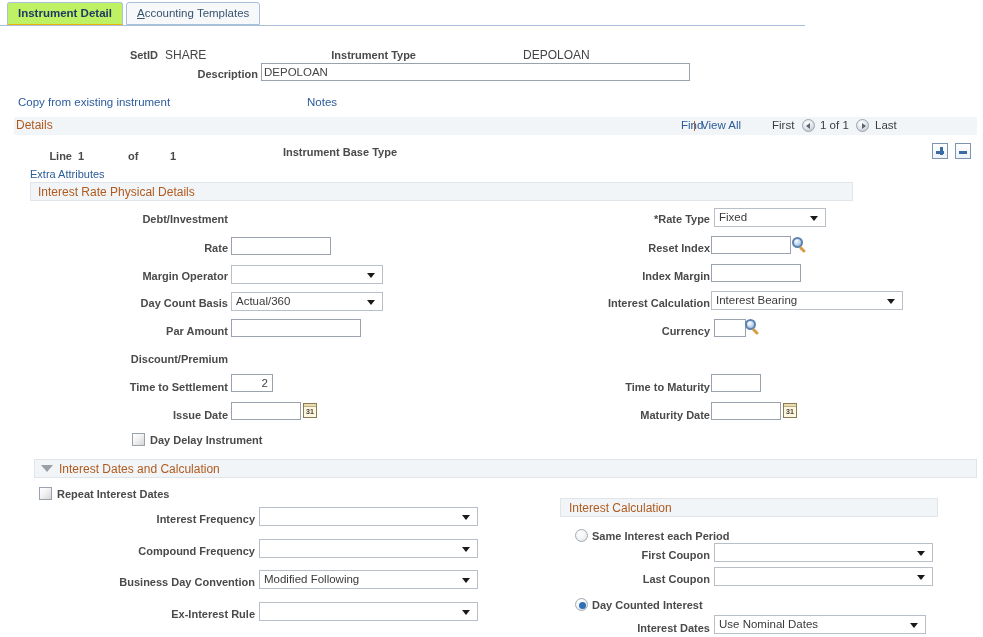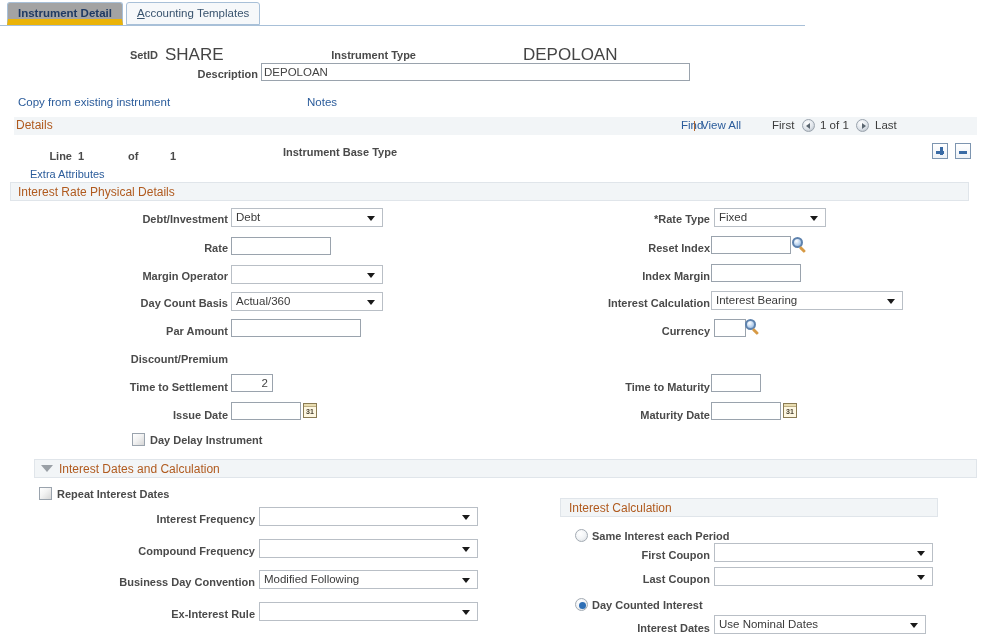--- a/index.html
+++ b/index.html
@@ -24,22 +24,22 @@
     position: absolute; top: 2px; height: 23px;
     border: 1px solid #a8c0d8;
     border-radius: 3px 3px 0 0;
     line-height: 21px;
     padding: 0 10px;
     font-size: 11.5px;
     white-space: nowrap;
   }
   .tab.active {
     left: 7px;
-    background: #a3a3a3;
-    border-bottom: 6px solid #eab308;
+    background: #bef264;
+    border-bottom: 1px solid #eab308;
     color: #1f3a63;
     font-weight: bold;
     z-index: 3;
   }
   .tab.inactive {
     left: 126px;
     background: #f6f8fa;
     color: #39536e;
     z-index: 2;
   }
@@ -51,21 +51,21 @@
     font-weight: bold;
     color: #4a4a4a;
     font-size: 11px;
     text-align: right;
     white-space: nowrap;
     line-height: 14px;
   }
   .val {
     position: absolute;
     color: #444444;
-    font-size: 17px;
+    font-size: 12px;
     white-space: nowrap;
     line-height: 14px;
   }
   .link {
     position: absolute;
     color: #2b5c9b;
     font-size: 11.5px;
     white-space: nowrap;
     text-decoration: none;
     cursor: pointer;
@@ -303,29 +303,25 @@
   <div class="lbl" style="left:272px; top:145px; width:125px;">Instrument Base Type</div>
 
   <div class="pmbtn" style="left:932px; top:143px;">
     <span class="h"></span>
       <span class="v"></span>
   </div>
   <div class="pmbtn" style="left:955px; top:143px;">
     <span class="h"></span>
   </div>
 
-  <div class="secgrey" style="left:10px; top:182px; width:959px;">
+  <div class="secgrey" style="left:30px; top:182px; width:823px;">
     <div class="t">Interest Rate Physical Details</div>
   </div>
 
   <div class="lbl" style="left:110px; top:212px; width:118px;">Debt/Investment</div>
-  <div class="sel" style="left:231px; top:208px; width:152px;">
-    <span>Debt</span>
-    <span class="arrow"></span>
-  </div>
 
   <div class="lbl" style="left:140px; top:241px; width:88px;">Rate</div>
   <input class="inp" style="left: 231px; top: 237px; width: 100px;" value="">
 
   <div class="lbl" style="left:110px; top:269px; width:118px;">Margin Operator</div>
   <div class="sel" style="left:231px; top:265px; width:152px;">
     <span></span>
     <span class="arrow"></span>
   </div>
 

